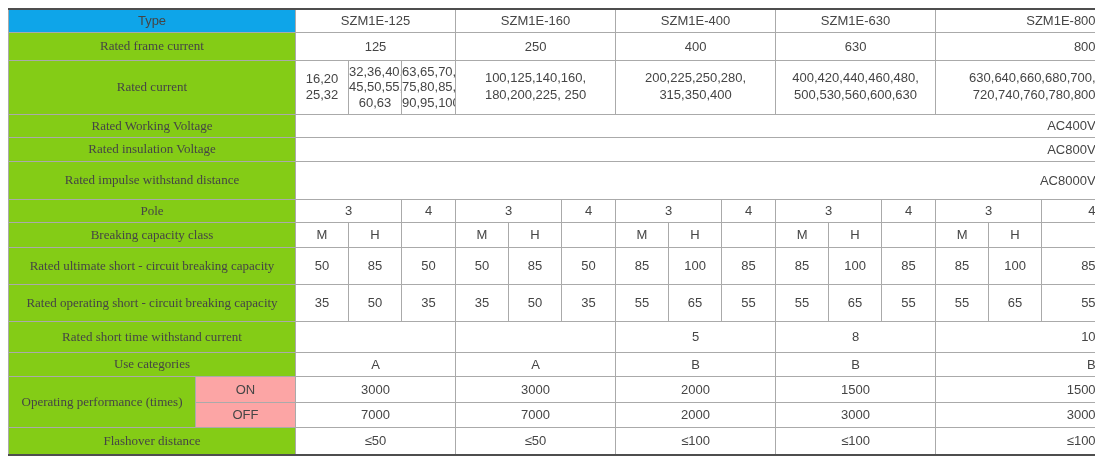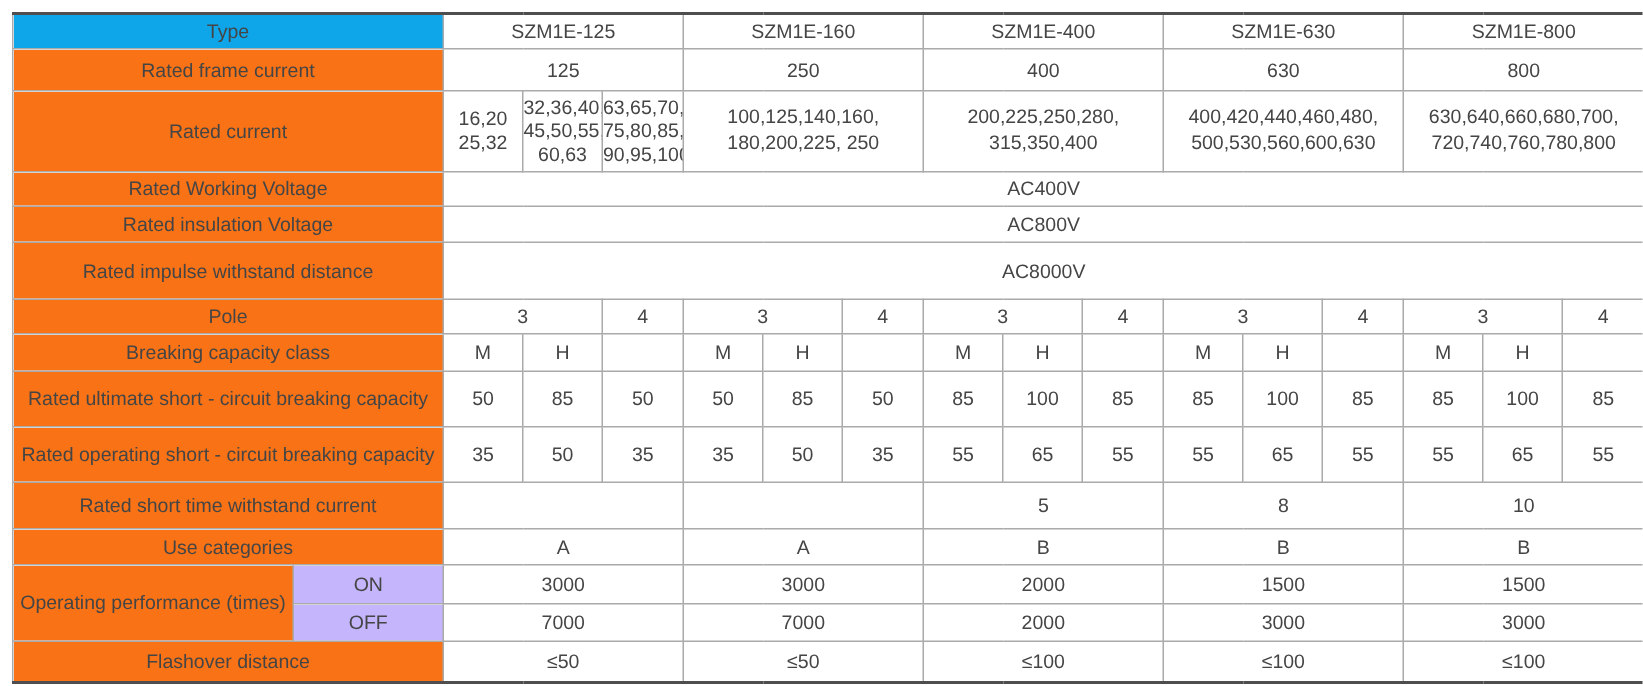--- a/index.html
+++ b/index.html
@@ -22,33 +22,34 @@
   }
   table.spec td {
     border: 1px solid #aaaaaa;
     font-size: 13px;
     color: #454545;
     text-align: center;
     vertical-align: middle;
     padding: 0;
     overflow: hidden;
   }
-  table.spec td:last-child { border-right: none; }
+  table.spec td:last-child { border-right: none; text-align: right; }
   .lbl {
-    background: #f97316;
+    background: #84cc16;
     text-align: left;
     padding-left: 13px;
+    font-family: Liberation Serif, serif;
   }
   .lbl-c {
     background: #0ea5e9;
     text-align: center;
   }
   .perf-lbl { border-right: none; margin-left: 12px; }
   .onoff {
-    background: #c4b5fd;
+    background: #fca5a5;
     text-align: center;
     border-left: none;
   }
   .sm {
     font-size: 9.5px;
     line-height: 1.2;
     white-space: pre-line;
     text-align: left;
     padding-left: 2px;
   }

